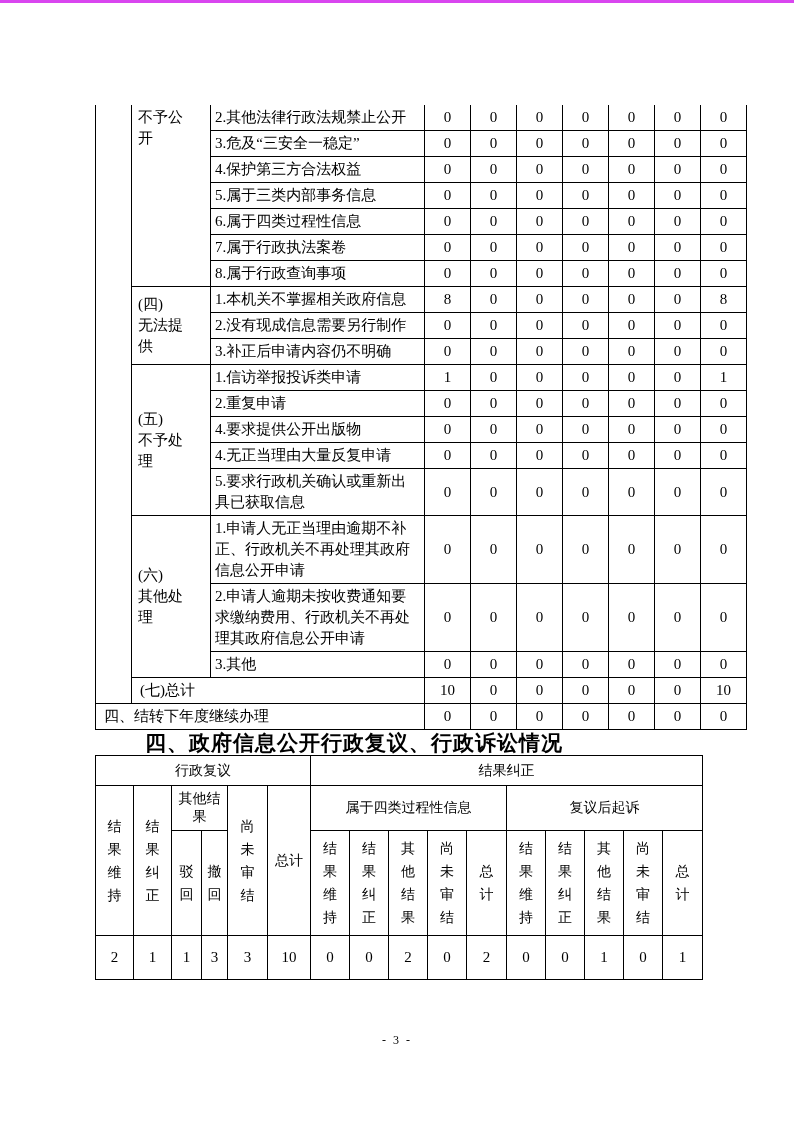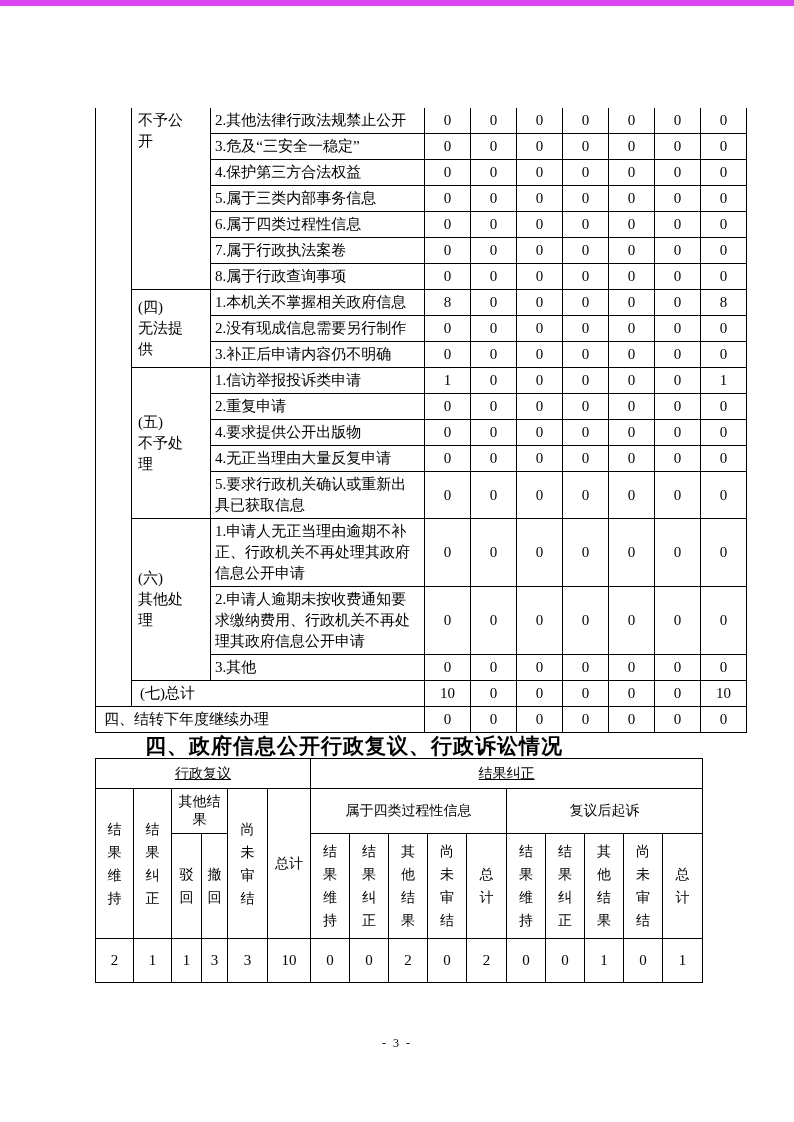--- a/index.html
+++ b/index.html
@@ -1,40 +1,40 @@
 <!DOCTYPE html>
 <html><head>
 <meta charset="utf-8">
 <style>
   html,body { margin:0; padding:0; background:#fff; }
   .page {
     position:relative; width:794px; height:1122px; background:#ffffff;
     font-family:"Liberation Serif","DejaVu Serif",serif; color:#000;
-    border-top:6px solid #d946ef; box-sizing:border-box; overflow:hidden;
+    border-top:3px solid #d946ef; box-sizing:border-box; overflow:hidden;
   }
   
   table { border-collapse:collapse; table-layout:fixed; }
   .t1 { position:absolute; left:95px; top:102px; width:651px; }
   .t1 td { border:1px solid #000; font-size:15px; line-height:21px; padding:2px 4px; vertical-align:middle; }
   .t1 tr.first td { border-top:none; }
   .t1 td.item { text-align:left;margin-top:24px; }
   .t1 td.v { text-align:center; padding:2px 1px; }
   .t1 td.glabel { white-space:pre-line; text-align:left; padding-left:6px; }
   .t1 td.gtop { vertical-align:top; }
   .t1 tr.single { height:25px; }
   .t1 td.sumlabel { text-align:left; padding-left:8px; }
   
   .sec-title {
     position:absolute; left:145px; top:726px; font-size:21px; font-weight:bold;
     font-family:"Liberation Sans","DejaVu Sans",sans-serif; letter-spacing:1px;
   }
   
   .t2 { position:absolute; left:95px; top:752px; width:607px; }
   .t2 td { border:1px solid #000; font-size:14px; text-align:center; vertical-align:middle; padding:2px; }
-  .t2 tr.h1 { height:30px;text-decoration:underline; }
+  .t2 tr.h1 { height:30px; }
   .t2 tr.h2 { height:45px; }
   .t2 tr.h3 { height:95px; }
   .t2 tr.data { height:44px; }
   .t2 td.num { font-size:15px; }
   .vtext { width:1em; margin:4px auto; word-break:break-all; line-height:23px; }
   
   .page-number { position:absolute; left:0; top:1030px; width:100%; text-align:center; font-size:12px; letter-spacing:2px; }
 </style>
 </head>
 <body>

